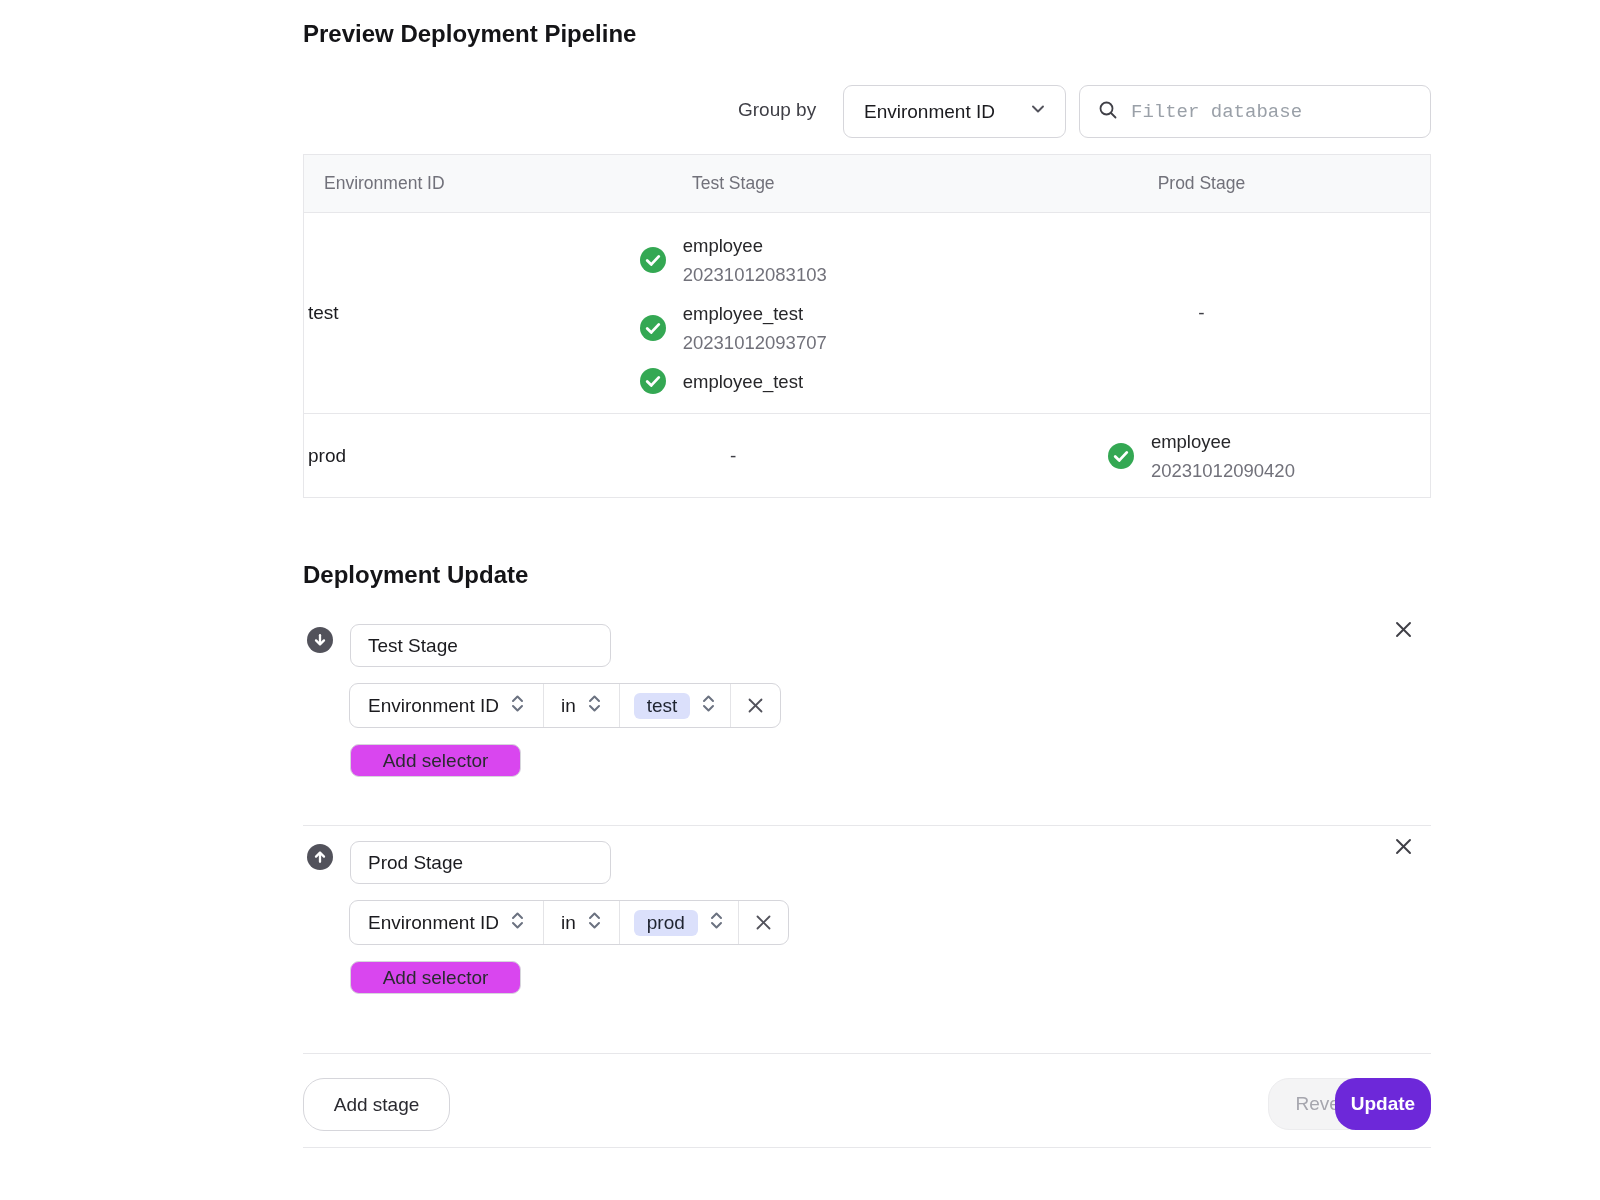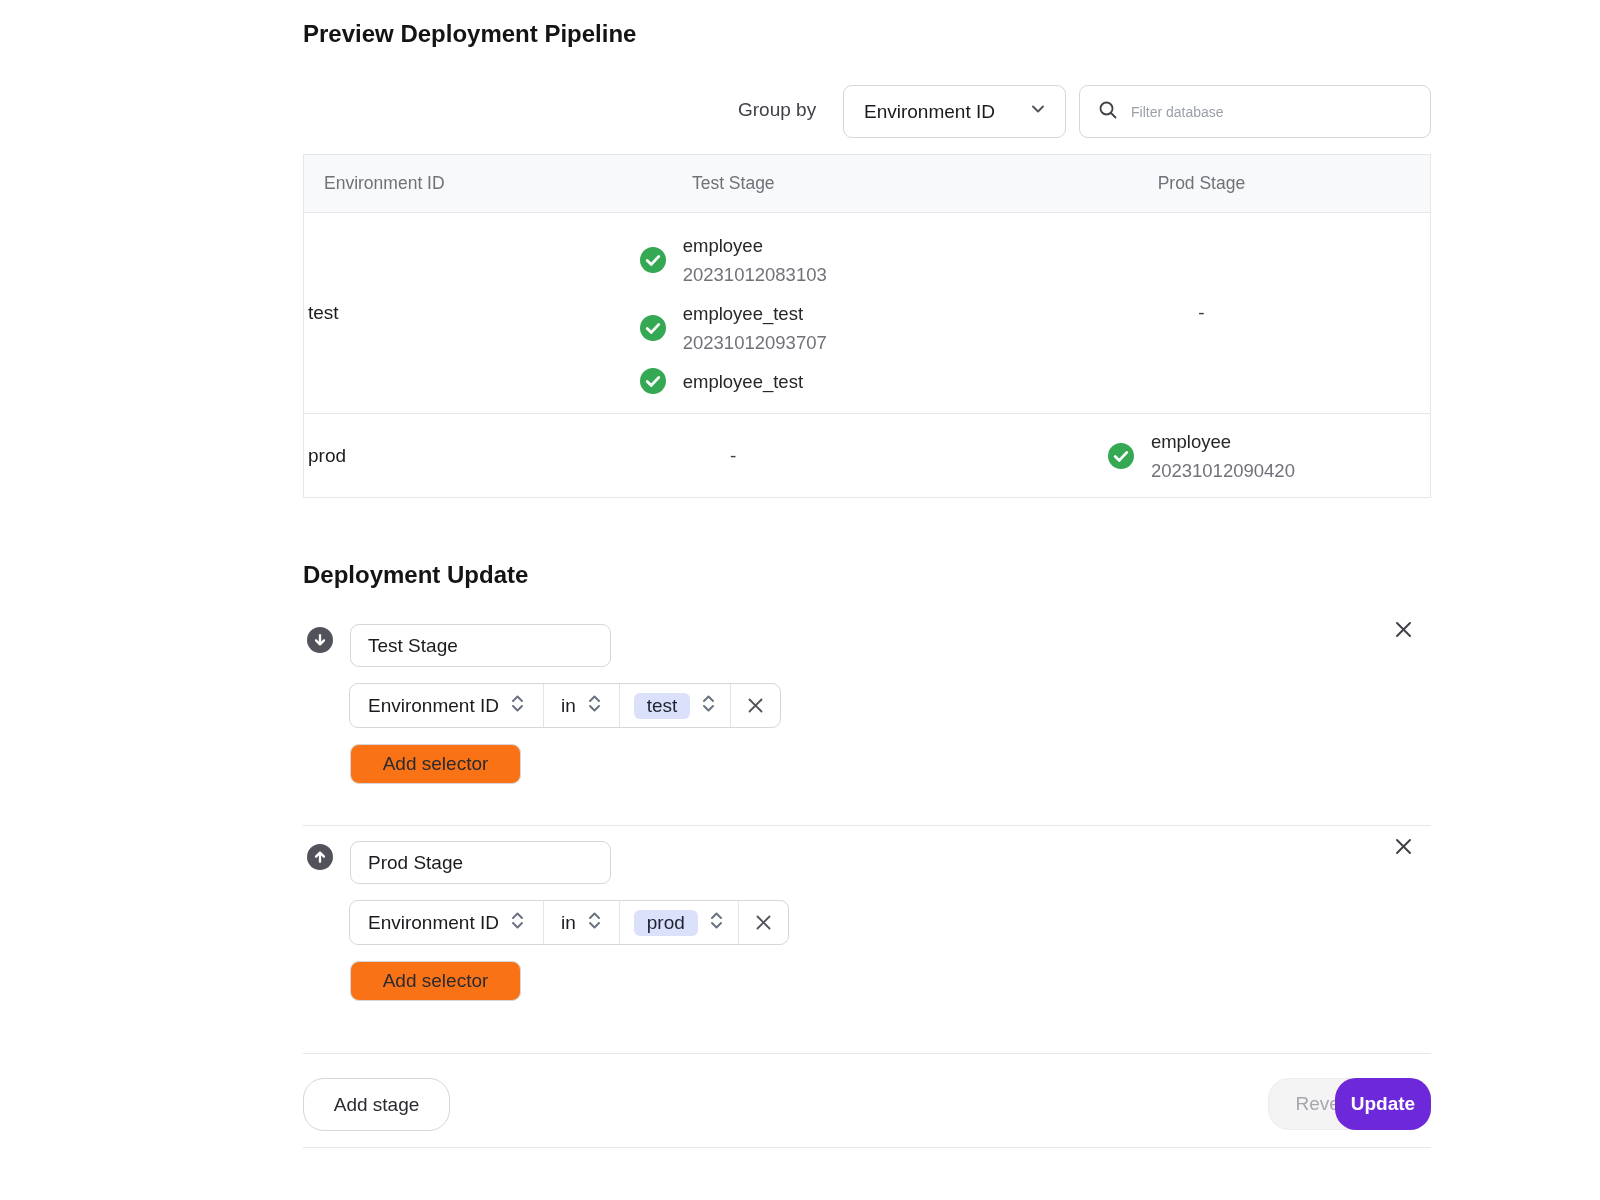--- a/index.html
+++ b/index.html
@@ -9,22 +9,22 @@
 
   .page-title { left: 303px; top: 20px; font-size: 24px; font-weight: 700; color: #141417; }
 
   
   .groupby-label { left: 738px; top: 99px; font-size: 19px; color: #3f3f46; }
   .groupby-select { left: 843px; top: 85px; width: 223px; height: 53px; border: 1px solid #d6d6db;
     border-radius: 9px; display: flex; align-items: center; justify-content: space-between;
     padding: 0 18px 0 20px; font-size: 19px; color: #1b1b1f; background: #fff; cursor: pointer; }
   .filter-box { left: 1079px; top: 85px; width: 352px; height: 53px; border: 1px solid #d6d6db;
     border-radius: 9px; display: flex; align-items: center; gap: 13px; padding: 0 18px; background: #fff; }
-  .filter-box input { border: none; outline: none; font-size: 14px; flex: 1;
-    font-family: Liberation Sans, sans-serif; color: #000000; }
+  .filter-box input { border: none; outline: none; font-size: 19px; flex: 1;
+    font-family: Liberation Mono, monospace; color: #000000; }
   .filter-box input::placeholder { color: #9aa0a8; }
 
   
   .pipeline-table { left: 303px; top: 154px; width: 1128px; border: 1px solid #e7e7ea; background: #fff; }
   .t-head { display: flex; height: 58px; align-items: center; background: #f8f9fa;
     border-bottom: 1px solid #e7e7ea; color: #71717a; font-size: 17.5px; }
   .t-row { display: flex; align-items: center; }
   .t-row.first { height: 201px; border-bottom: 1px solid #e7e7ea; }
   .t-row.second { height: 83px; }
   .c1 { width: 190px; padding-left: 20px; }
@@ -49,21 +49,21 @@
 
   .selector-group { height: 45px; display: inline-flex; align-items: stretch;
     border: 1px solid #d6d6db; border-radius: 9px; overflow: hidden; background: #fff; }
   .seg { display: flex; align-items: center; gap: 11px; padding: 0 18px;
     border-right: 1px solid #e4e4e7; font-size: 19px; color: #1b1b1f; cursor: pointer; }
   .seg.op { padding: 0 17px; }
   .seg.val { padding: 0 14px; }
   .seg.remove { border-right: none; padding: 0 15px; }
   .pill { background: #dbe0fb; border-radius: 6px; padding: 2px 13px; font-size: 19px; color: #1f2430; }
 
-  .add-selector { height: 40px; width: 171px; border: 1px solid #d6d6db; border-radius: 9px; background: #f97316;
+  .add-selector { height: 33px; width: 171px; border: 1px solid #d6d6db; border-radius: 9px; background: #d946ef;
     font-size: 19px; color: #2a2a30; display: flex; align-items: center; justify-content: center; cursor: pointer; }
 
   .divider { left: 303px; width: 1128px; height: 1px; background: #e7e7ea; }
 
   .btn { display: flex; align-items: center; justify-content: center; border-radius: 21px;
     font-size: 19px; cursor: pointer; font-family: "Liberation Sans", sans-serif; }
   .add-stage { left: 303px; top: 1078px; width: 147px; height: 53px; border: 1px solid #d6d6db;
     background: #fff; color: #2a2a30; }
   .revert { left: 1268px; top: 1078px; width: 111px; height: 52px; background: #f4f4f5;
     border: 1px solid #ececee; color: #a6a6ae; cursor: default; }

